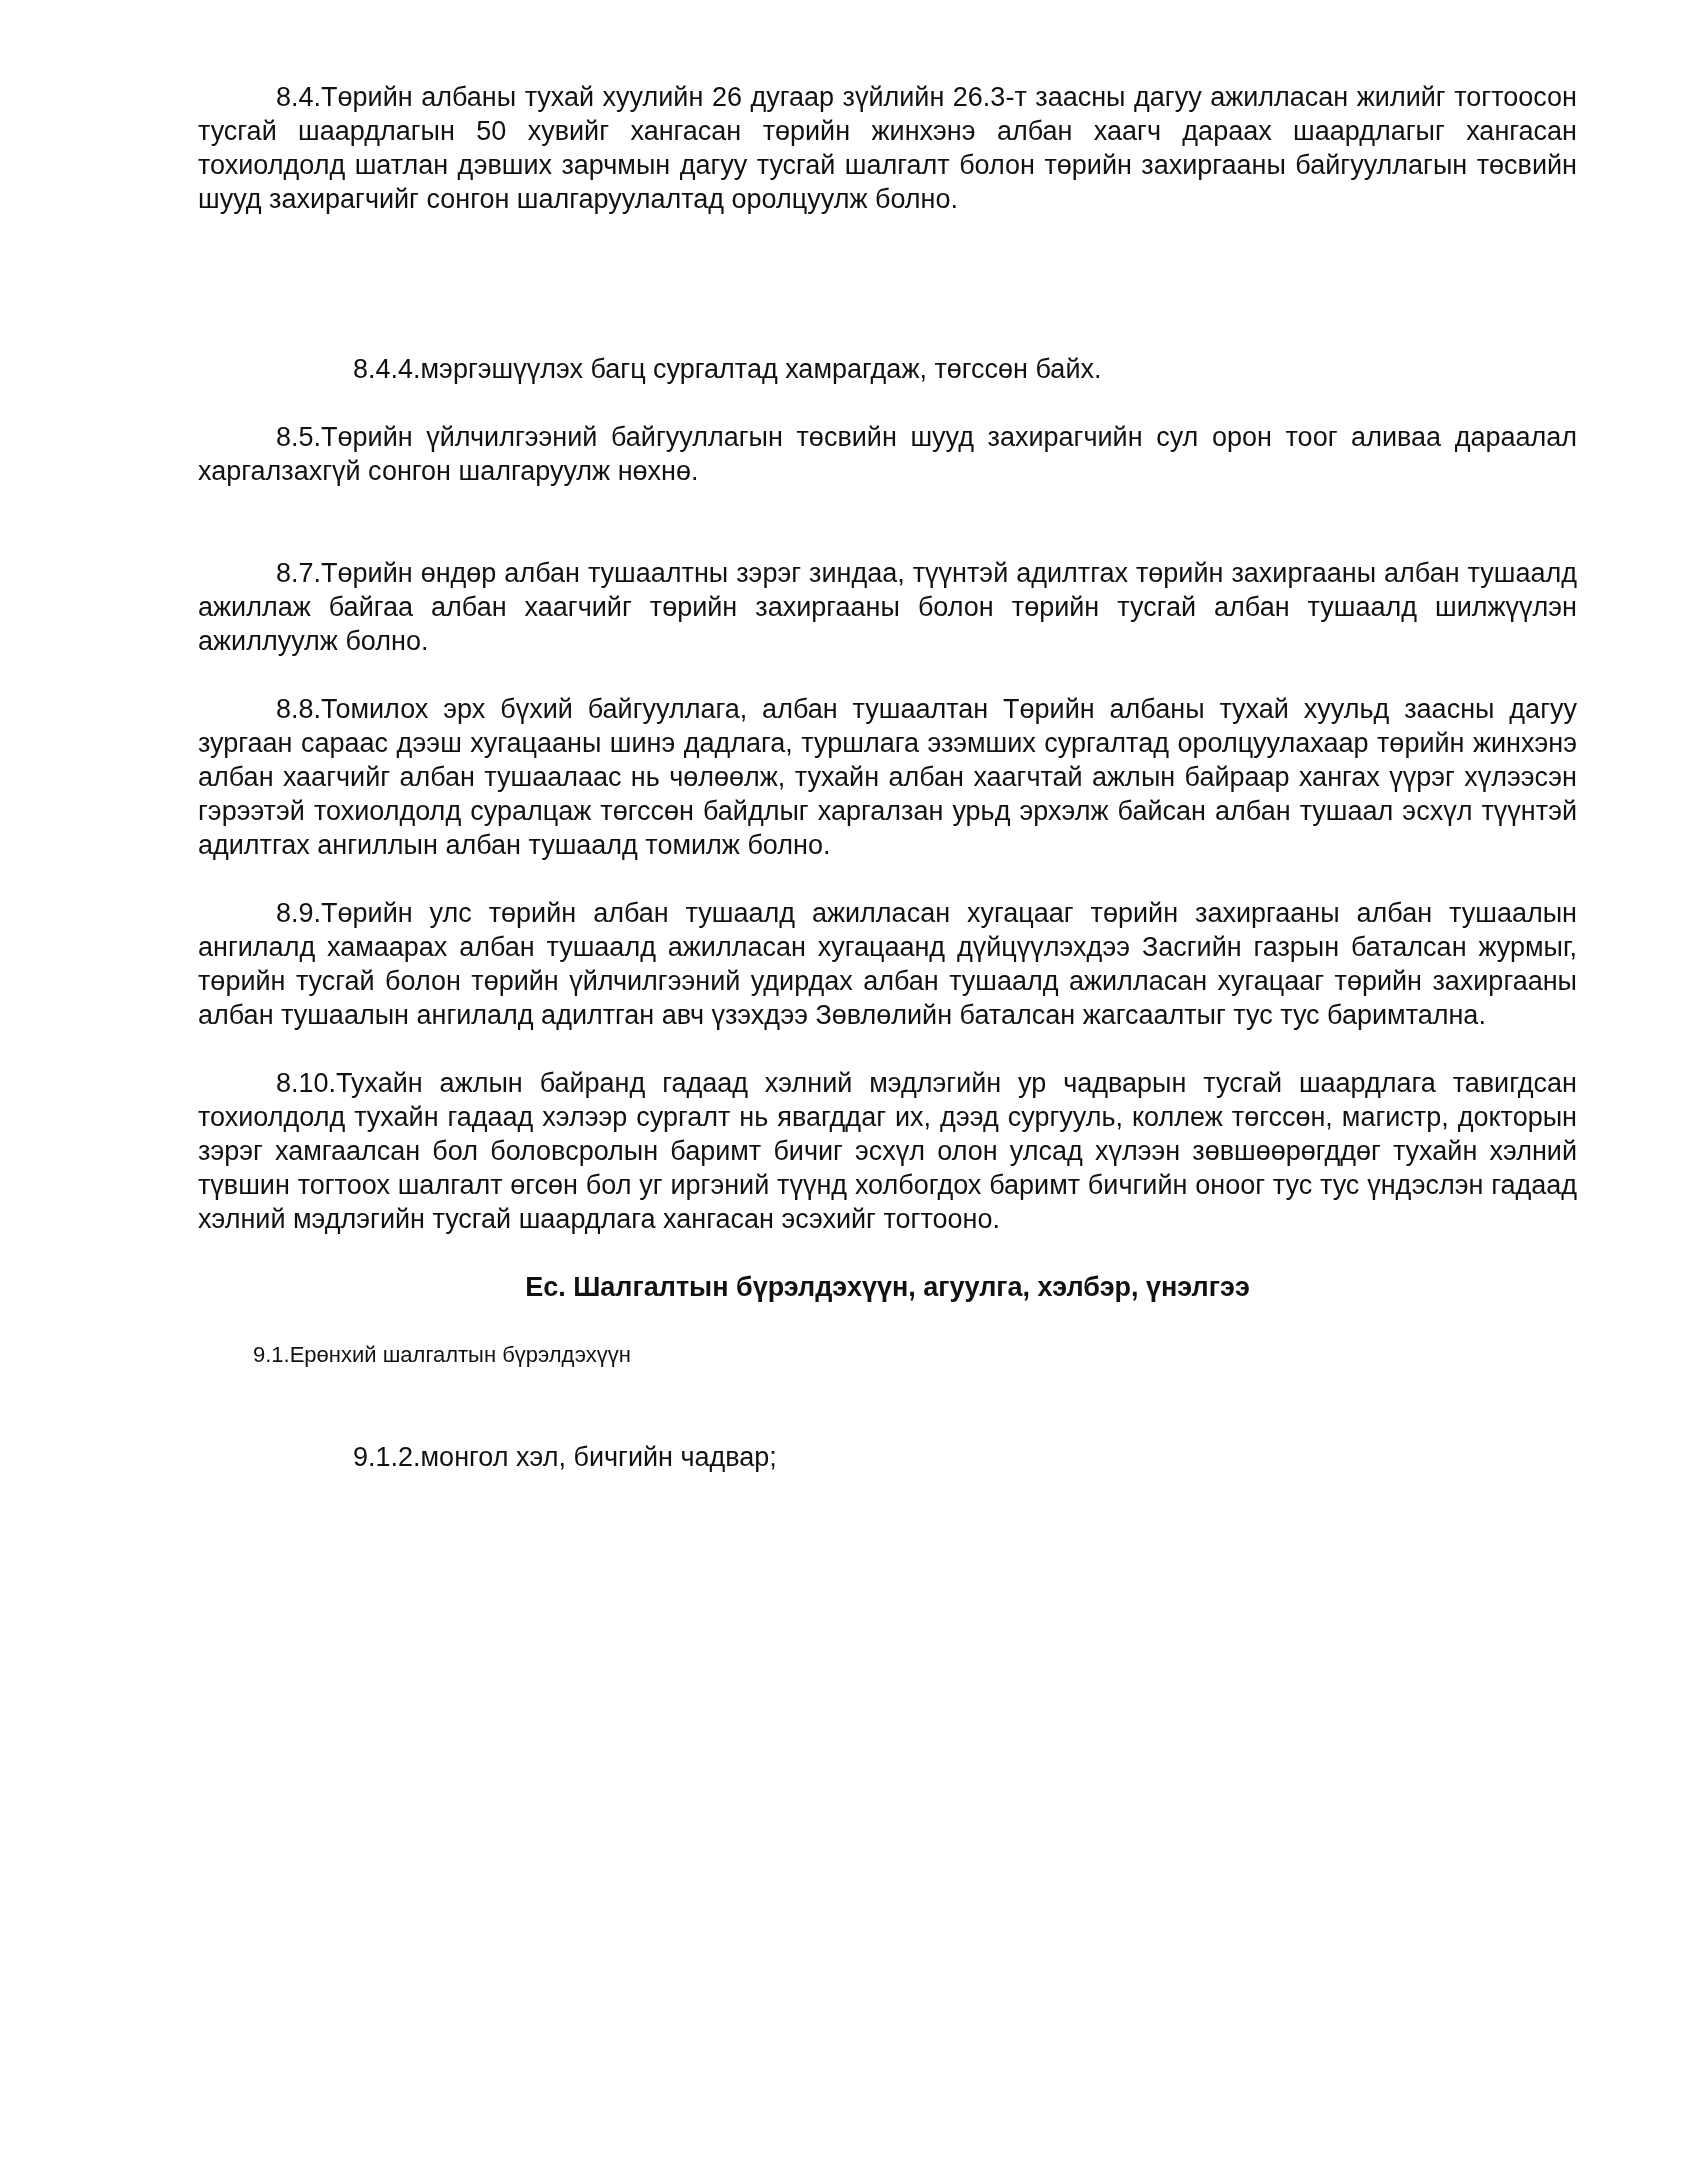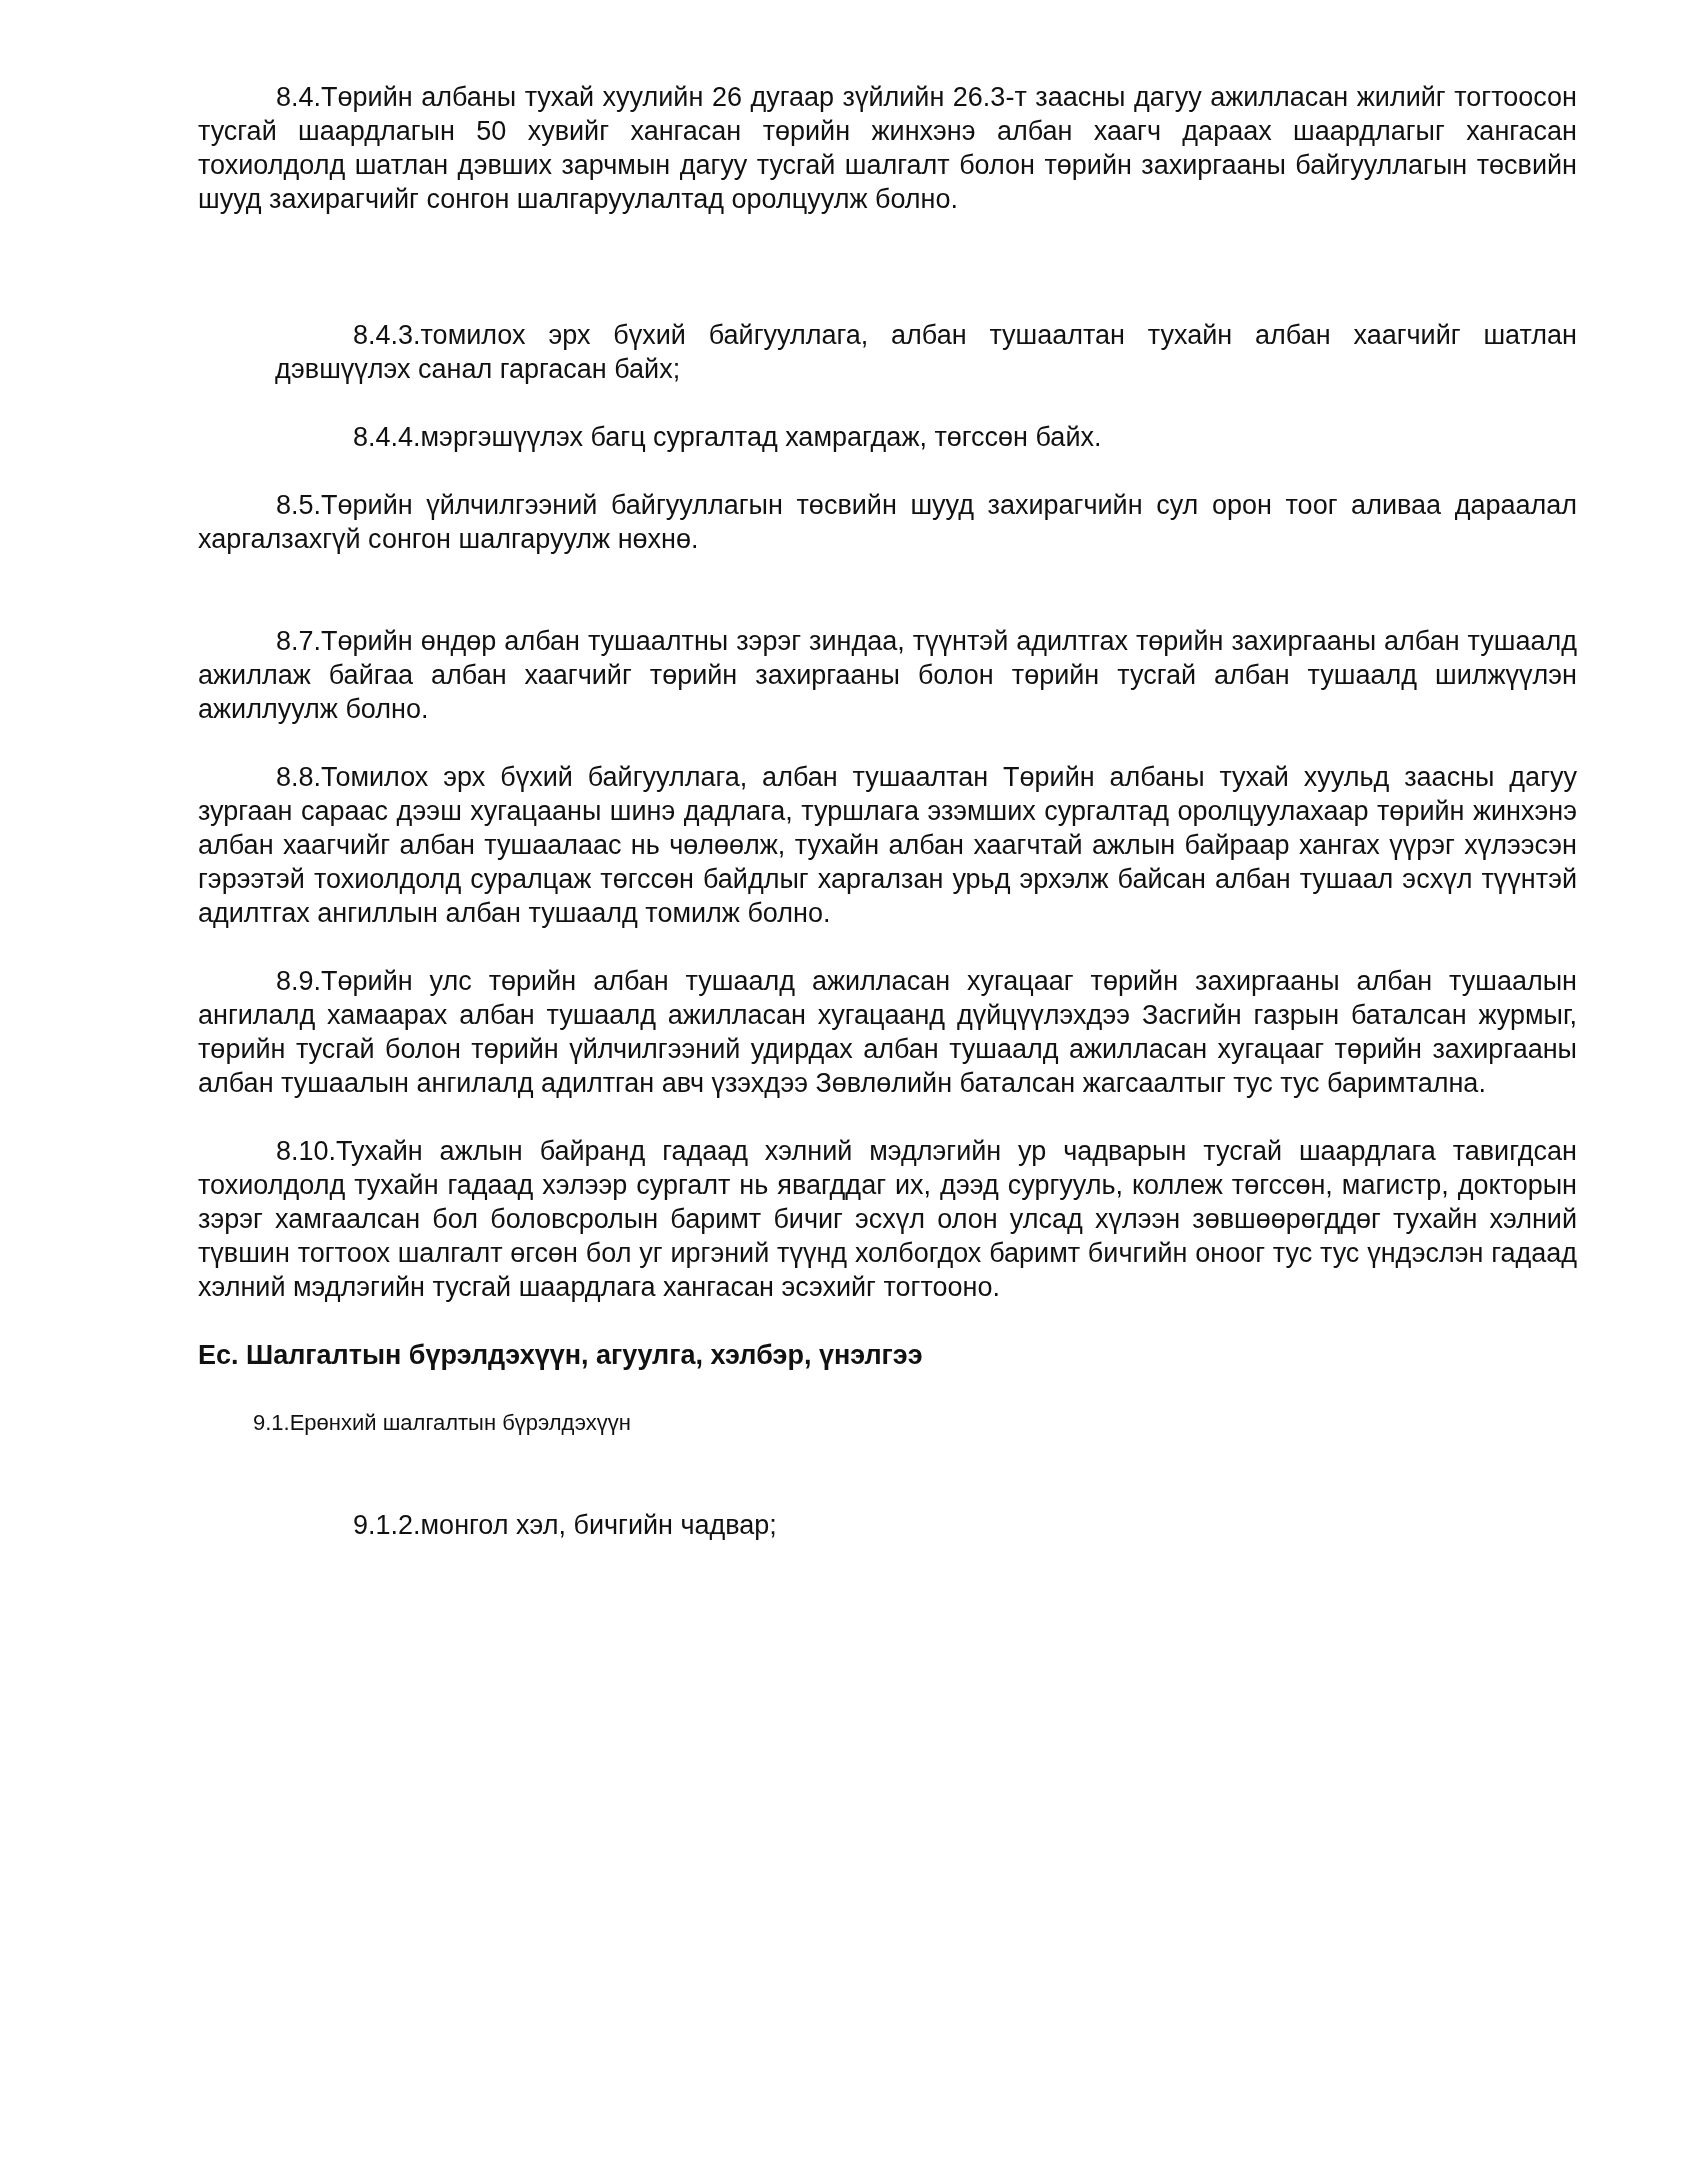--- a/index.html
+++ b/index.html
@@ -10,33 +10,32 @@
   .page { position: absolute; left: 198px; top: 80px; width: 1379px; }
   .para {
     font-size: 27px; line-height: 34px; text-align: justify;
     margin: 0; text-indent: 78px;
   }
   .sub {
     font-size: 27px; line-height: 34px; text-align: justify;
     margin: 0 0 0 77px; text-indent: 78px;
   }
   .gap { height: 34px; }
-  .heading { font-size: 27px; font-weight: bold; line-height: 34px; margin: 0; }
+  .heading { font-size: 27px; font-weight: bold; line-height: 34px; margin: 0; text-align: center; }
   .lvl1 { font-size: 22px; line-height: 34px; margin: 0 0 0 55px; }
   .lvl2 { font-size: 27px; line-height: 34px; margin: 0 0 0 155px; }
 </style>
 </head>
 <body>
 
 <div class="page">
   <p class="para">8.4.Төрийн албаны тухай хуулийн 26 дугаар зүйлийн 26.3-т заасны дагуу ажилласан жилийг тогтоосон тусгай шаардлагын 50 хувийг хангасан төрийн жинхэнэ албан хаагч дараах шаардлагыг хангасан тохиолдолд шатлан дэвших зарчмын дагуу тусгай шалгалт болон төрийн захиргааны байгууллагын төсвийн шууд захирагчийг сонгон шалгаруулалтад оролцуулж болно.</p>
   <div class="gap"></div>
   <div class="gap"></div>
   <div class="gap"></div>
-  <p class="sub">8.4.3.томилох эрх бүхий байгууллага, албан тушаалтан тухайн албан хаагчийг шатлан дэвшүүлэх санал гаргасан байх;</p>
   <div class="gap"></div>
   <p class="sub">8.4.4.мэргэшүүлэх багц сургалтад хамрагдаж, төгссөн байх.</p>
   <div class="gap"></div>
   <p class="para">8.5.Төрийн үйлчилгээний байгууллагын төсвийн шууд захирагчийн сул орон тоог аливаа дараалал харгалзахгүй сонгон шалгаруулж нөхнө.</p>
   <div class="gap"></div>
   <div class="gap"></div>
   <p class="para">8.7.Төрийн өндөр албан тушаалтны зэрэг зиндаа, түүнтэй адилтгах төрийн захиргааны албан тушаалд ажиллаж байгаа албан хаагчийг төрийн захиргааны болон төрийн тусгай албан тушаалд шилжүүлэн ажиллуулж болно.</p>
   <div class="gap"></div>
   <p class="para">8.8.Томилох эрх бүхий байгууллага, албан тушаалтан Төрийн албаны тухай хуульд заасны дагуу зургаан сараас дээш хугацааны шинэ дадлага, туршлага эзэмших сургалтад оролцуулахаар төрийн жинхэнэ албан хаагчийг албан тушаалаас нь чөлөөлж, тухайн албан хаагчтай ажлын байраар хангах үүрэг хүлээсэн гэрээтэй тохиолдолд суралцаж төгссөн байдлыг харгалзан урьд эрхэлж байсан албан тушаал эсхүл түүнтэй адилтгах ангиллын албан тушаалд томилж болно.</p>
   <div class="gap"></div>

